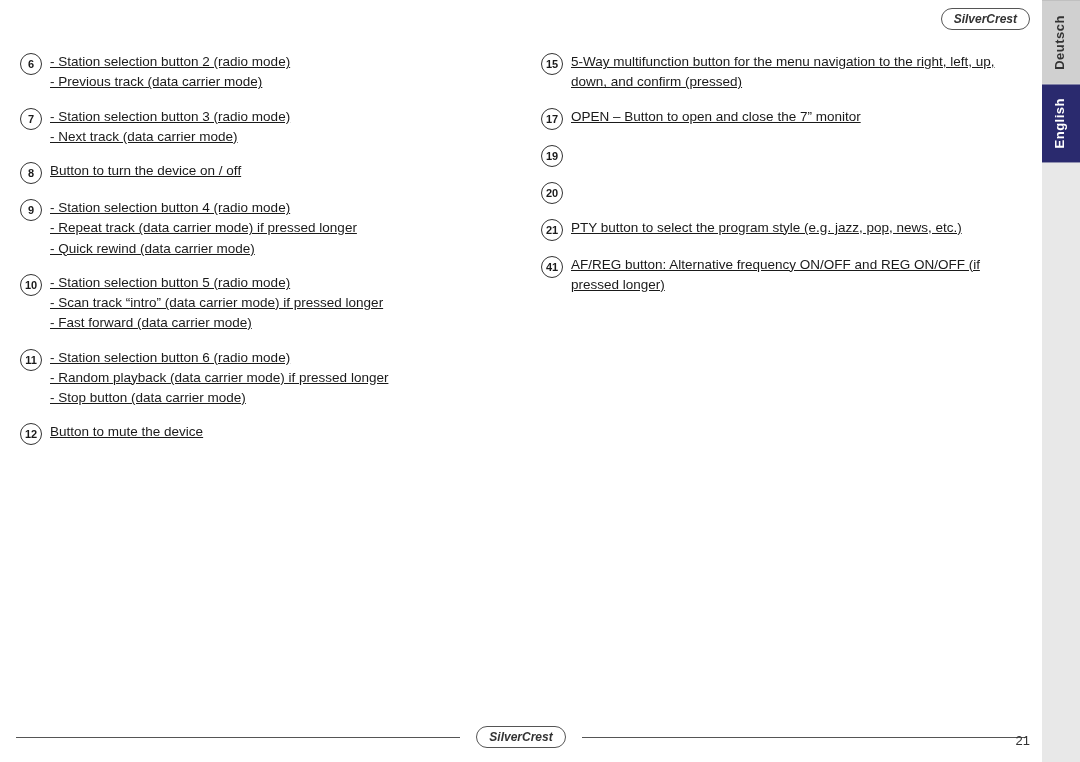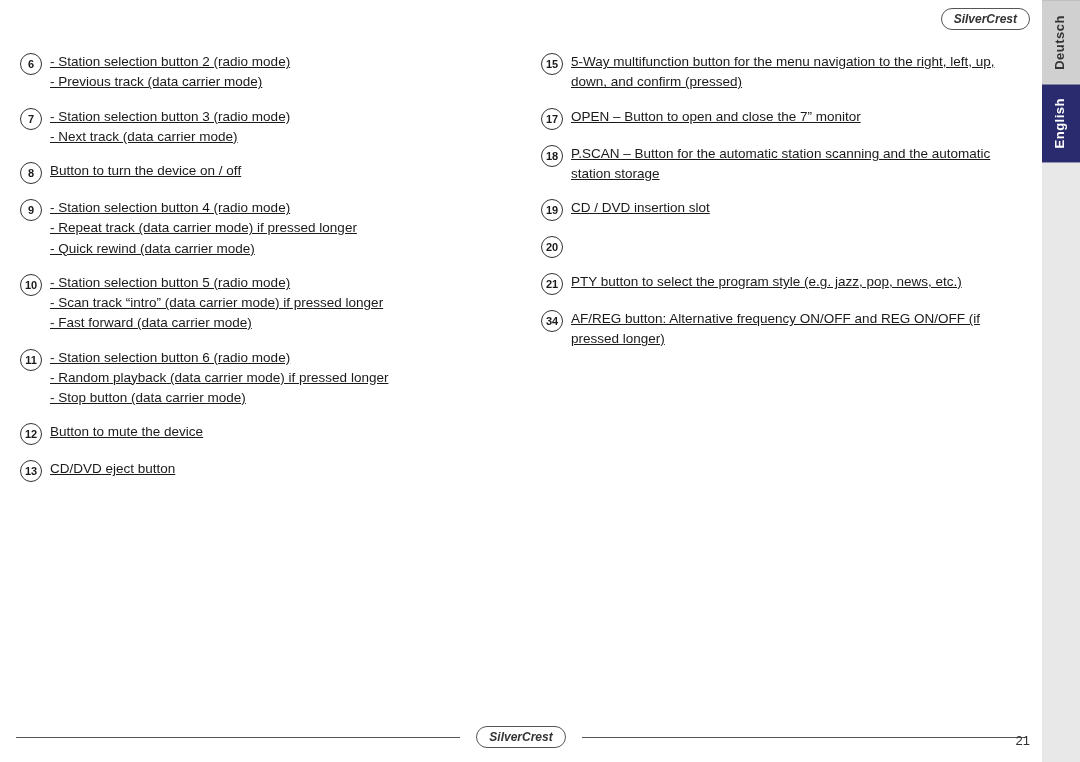--- a/index.html
+++ b/index.html
@@ -212,62 +212,53 @@
         <div class="item">
           <span class="item-number">11</span>
           <span class="item-text">- Station selection button 6 (radio mode)<br>- Random playback (data carrier mode) if pressed longer<br>- Stop button (data carrier mode)</span>
         </div>
 
         <div class="item">
           <span class="item-number">12</span>
           <span class="item-text">Button to mute the device</span>
         </div>
 
-        <div class="item">
-          <span class="item-number">13</span>
-          <span class="item-text">CD/DVD eject button</span>
-        </div>
 
 
       </div>
 
       <div class="col-right">
 
         <div class="item">
           <span class="item-number">15</span>
           <span class="item-text">5-Way multifunction button for the menu navigation to the right, left, up, down, and confirm (pressed)</span>
         </div>
 
 
         <div class="item">
           <span class="item-number">17</span>
           <span class="item-text">OPEN – Button to open and close the 7” monitor</span>
         </div>
 
-        <div class="item">
-          <span class="item-number">18</span>
-          <span class="item-text">P.SCAN – Button for the automatic station scanning and the automatic station storage</span>
-        </div>
 
         <div class="item">
           <span class="item-number">19</span>
-          <span class="item-text">CD / DVD insertion slot</span>
         </div>
 
         <div class="item">
           <span class="item-number">20</span>
         </div>
 
         <div class="item">
           <span class="item-number">21</span>
           <span class="item-text">PTY button to select the program style (e.g. jazz, pop, news, etc.)</span>
         </div>
 
         <div class="item">
-          <span class="item-number">34</span>
+          <span class="item-number">41</span>
           <span class="item-text">AF/REG button: Alternative frequency ON/OFF and REG ON/OFF (if pressed longer)</span>
         </div>
 
       </div>
     </div>
   </div>
 
   <div class="footer">
     <div class="footer-line"></div>
     <div class="logo-bottom">SilverCrest</div>

